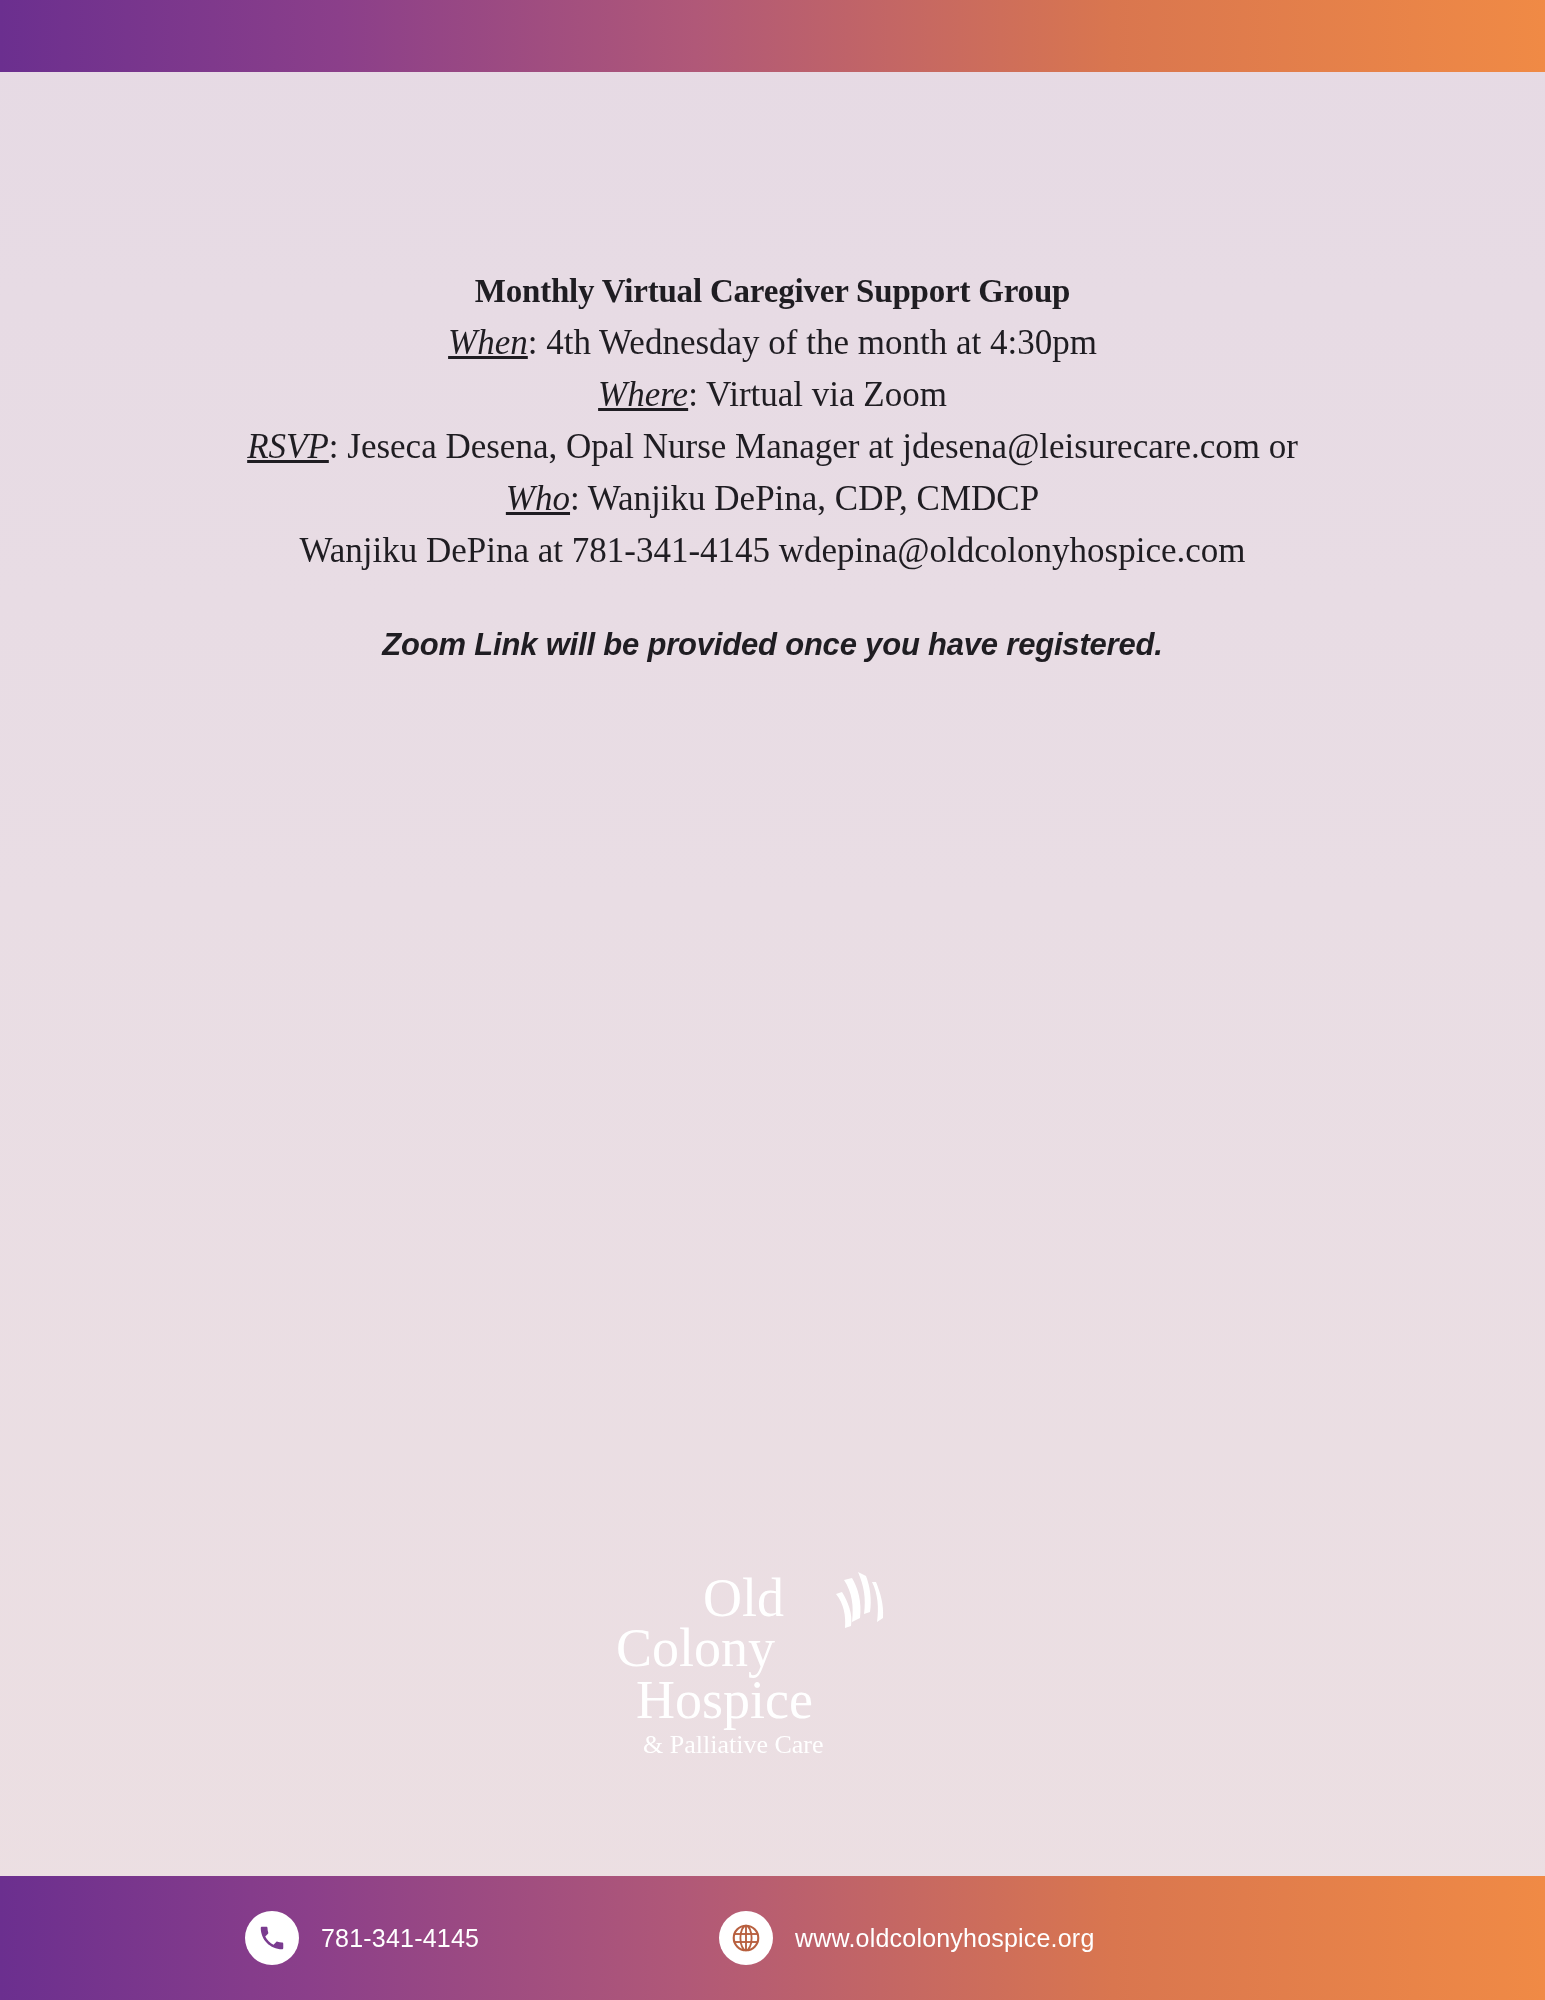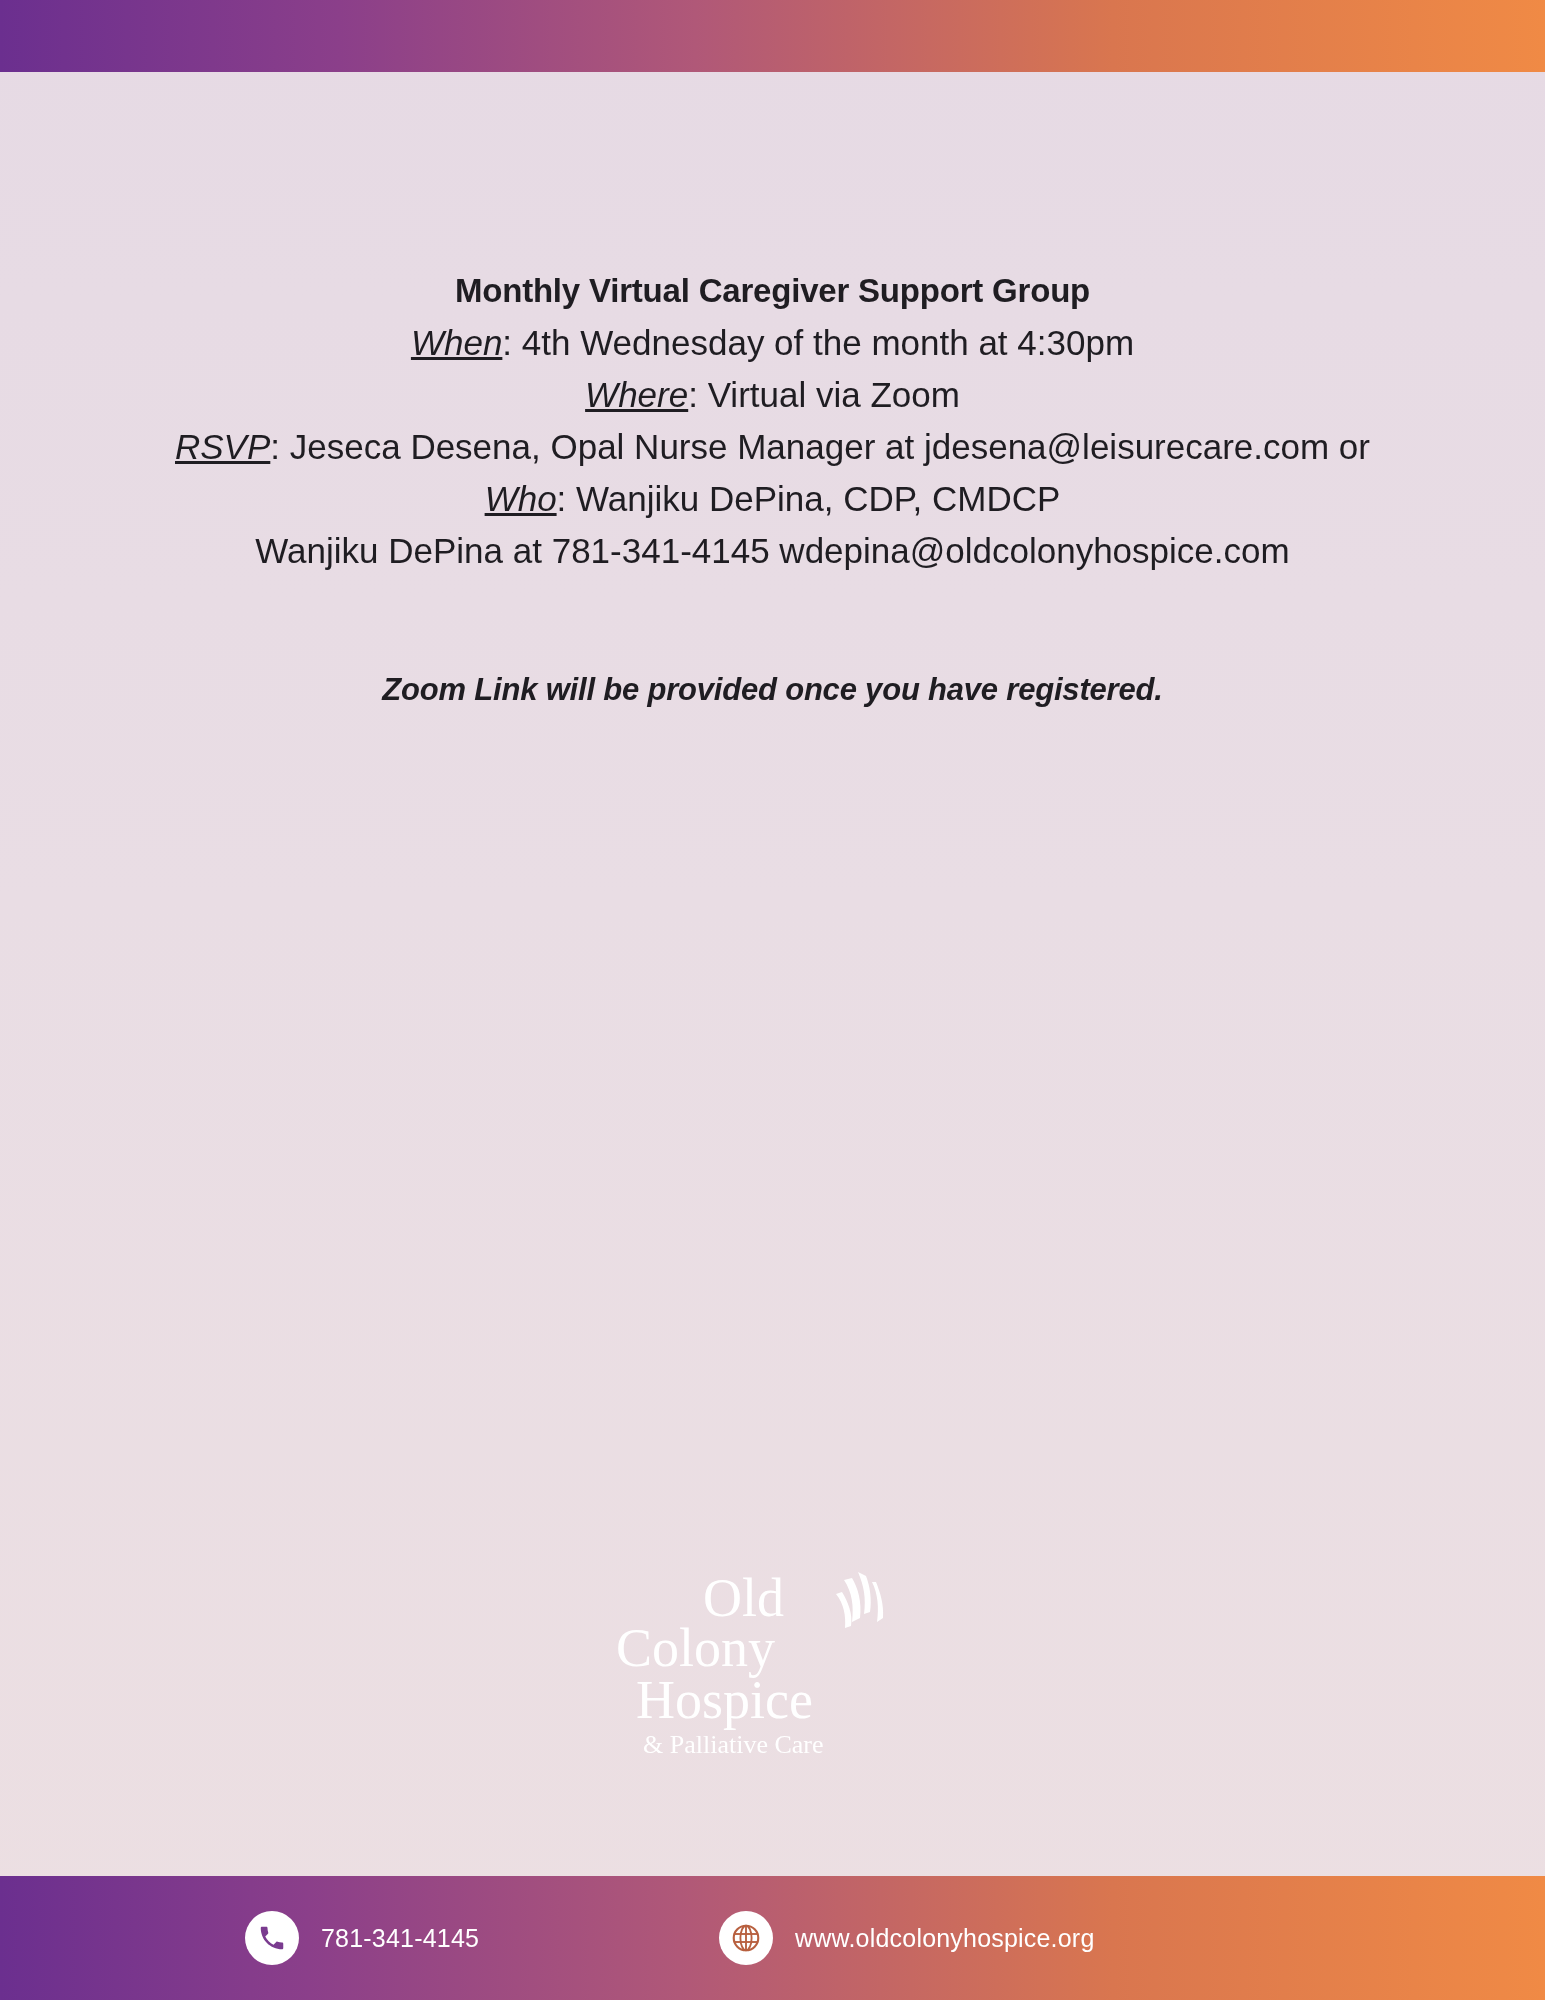--- a/index.html
+++ b/index.html
@@ -77,21 +77,21 @@
     left: 0;
     width: 1545px;
     text-align: center;
     color: #1d1b20;
   }
 
   .line {
     font-size: 35px;
     line-height: 52px;
     color: #1f1d22;
-    font-family: Liberation Sans, sans-serif;
+    font-family: Liberation Serif, serif;
   }
 
   .line.title {
     font-weight: bold;
     font-size: 33px;
     letter-spacing: -0.2px;
   }
 
   .label-u {
     text-decoration: underline;
@@ -101,21 +101,20 @@
   .spacer {
     height: 50px;
   }
 
   .zoom-note {
     font-size: 31px;
     font-weight: bold;
     font-style: italic;
     letter-spacing: -0.2px;
     color: #1f1d22;
-    margin-top: 45px;
   }
 
   .logo {
     position: absolute;
     left: 0;
     top: 1568px;
     width: 1545px;
     display: flex;
     flex-direction: column;
     align-items: center;

